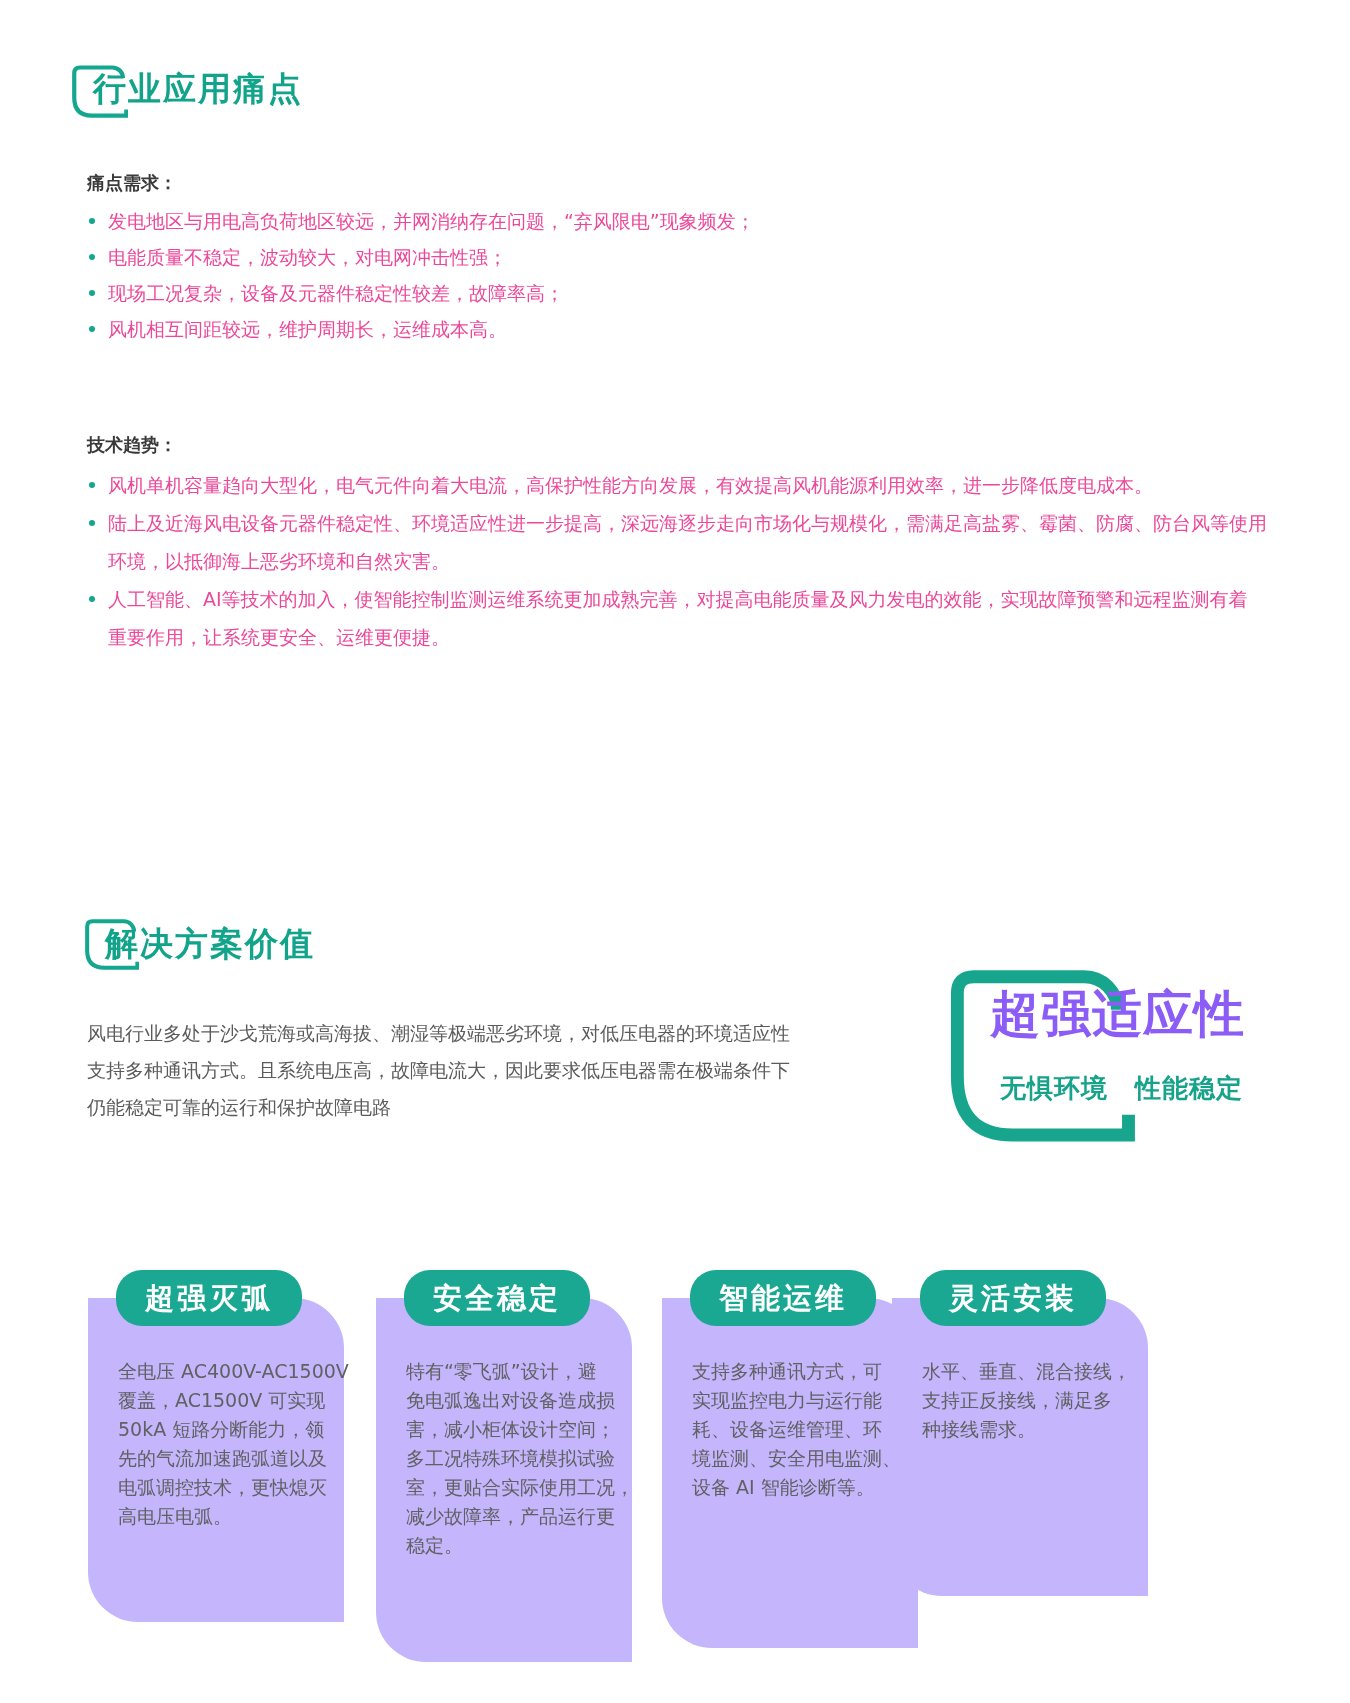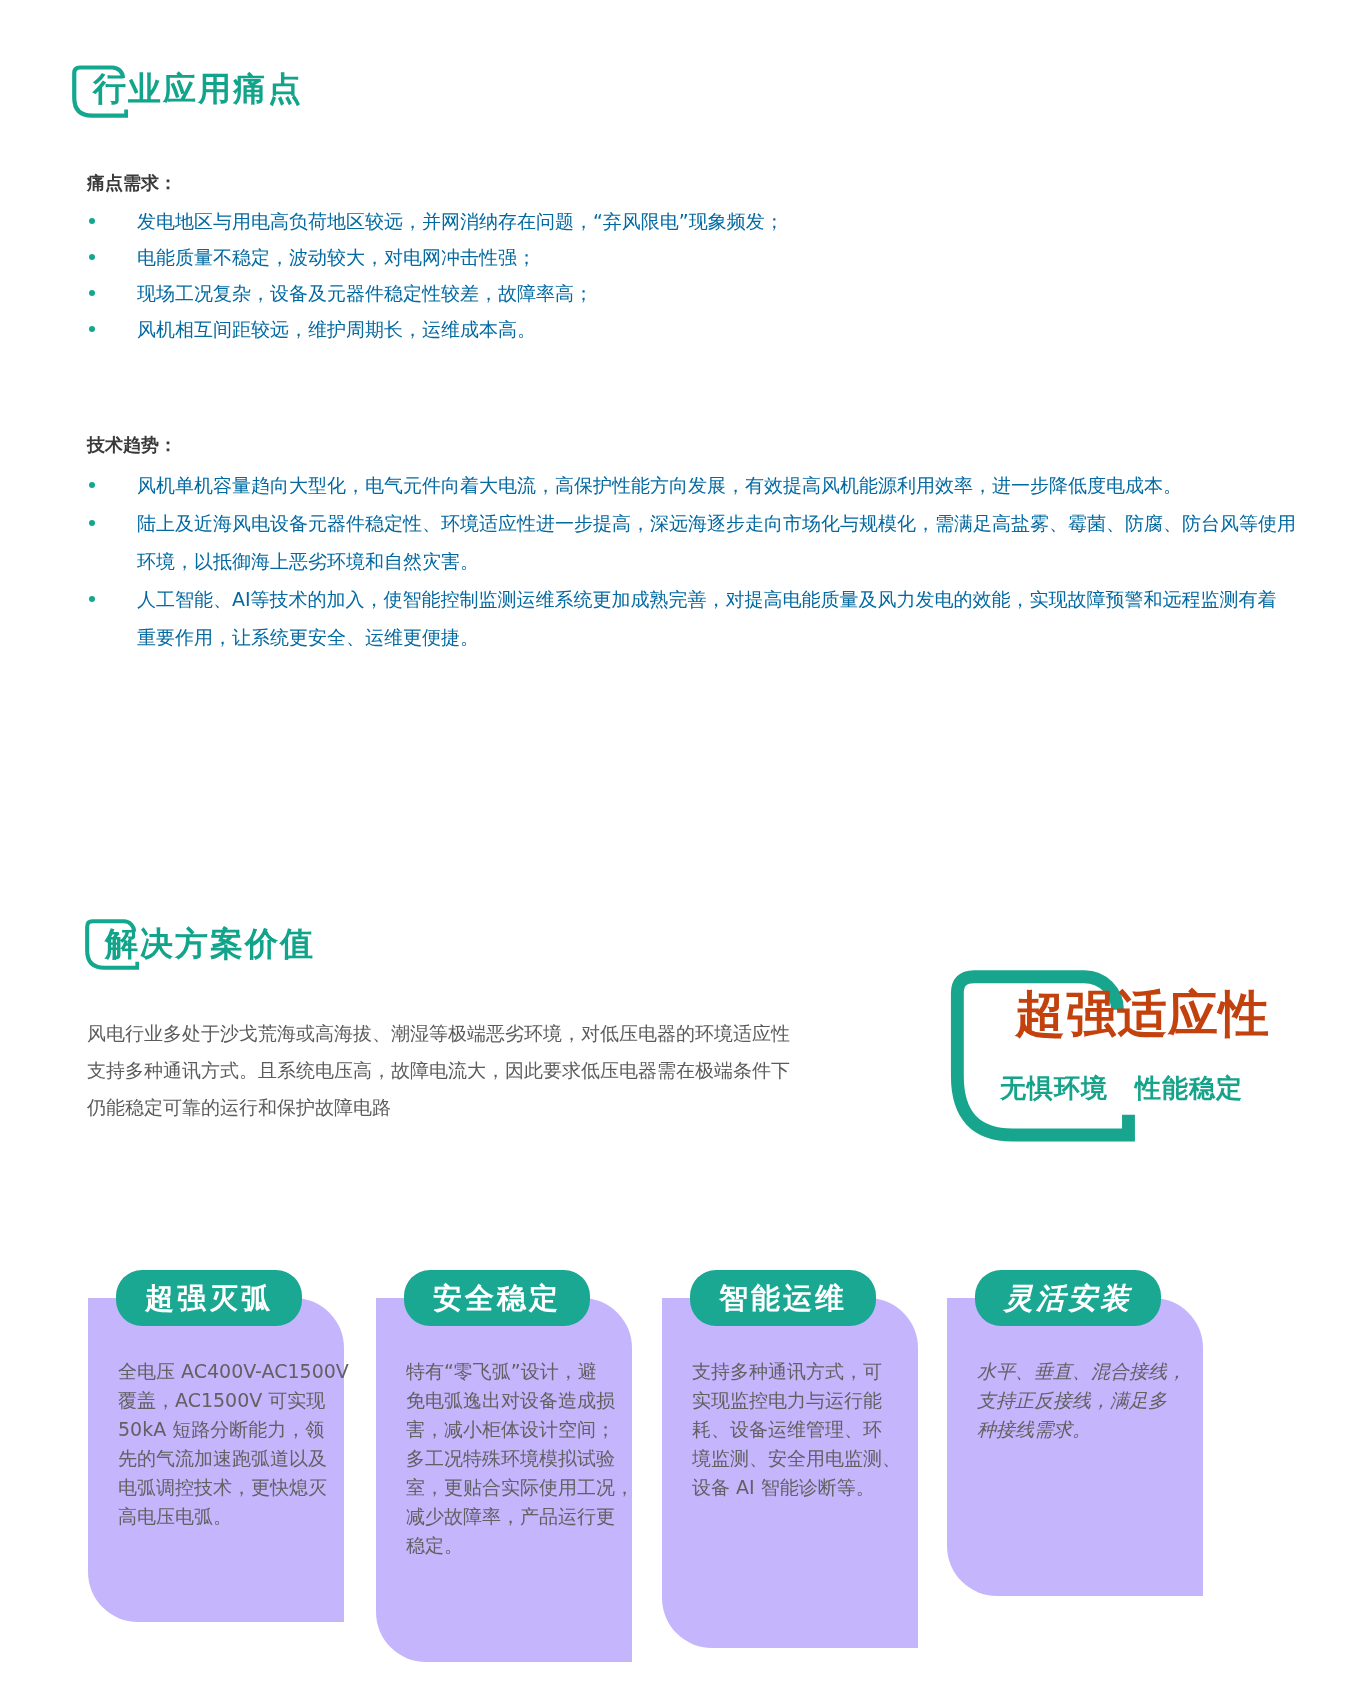--- a/index.html
+++ b/index.html
@@ -34,47 +34,47 @@
   .bullet-item { position:relative; padding-left:21px; }
   .dot {
     position:absolute; left:2px; width:6px; height:6px; border-radius:50%;
     background:#14a78f;
   }
   #demand-list .dot { top:15px; }
   #trend-list .dot  { top:16px; }
   #demand-list .bullet-line { height:36px; line-height:36px; }
   #trend-list  .bullet-line { height:38px; line-height:38px; }
   .bullet-line {
-    font-size:19px; color:#0369a1; white-space:nowrap;margin-left:29px;
+    font-size:19px; color:#ec4899; white-space:nowrap;
   }
 
   #sol-para { position:absolute; left:87px; top:1015px; }
   .para-line { height:37px; line-height:37px; font-size:19px; color:#5b5b5b; white-space:nowrap;font-family:Liberation Serif, serif; }
 
   
   #feature { position:absolute; left:947px; top:962px; width:400px; height:200px; }
   #feature .bracket-big { position:absolute; left:0; top:0; width:190px; height:184px; }
   .feature-headline {
-    position:absolute; left:68px; top:24px; font-size:50px; font-weight:bold;
-    color:#c2410c; letter-spacing:1px; line-height:56px; white-space:nowrap;
+    position:absolute; left:43px; top:24px; font-size:50px; font-weight:bold;
+    color:#8b5cf6; letter-spacing:1px; line-height:56px; white-space:nowrap;
   }
   .feature-subline {
     position:absolute; left:53px; top:110px; font-size:26px; font-weight:bold;
     color:#16a38a; letter-spacing:1px; line-height:32px; white-space:nowrap;
   }
 
   
   .card {
     position:absolute; top:1298px; width:256px; background:#c4b5fd;
     border-radius:0 50px 0 50px;
   }
   #card-0 { left:88px;  height:324px; }
   #card-1 { left:376px; height:364px; }
   #card-2 { left:662px; height:350px; }
-  #card-3 { left:947px; height:298px;font-style:italic; }
+  #card-3 { left:892px; height:298px; }
   .card-pill {
     position:absolute; left:28px; top:-28px; height:56px; line-height:56px;
     padding:0 29px; background:#1aa893; color:#ffffff; font-size:29px; font-weight:bold;
     letter-spacing:3px; border-radius:26px; white-space:nowrap;
   }
   .card-body { padding:59px 10px 0 30px; }
   .card-line { font-size:19px; line-height:29px; color:#616161; white-space:nowrap; }
 </style>
 </head>
 <body>

